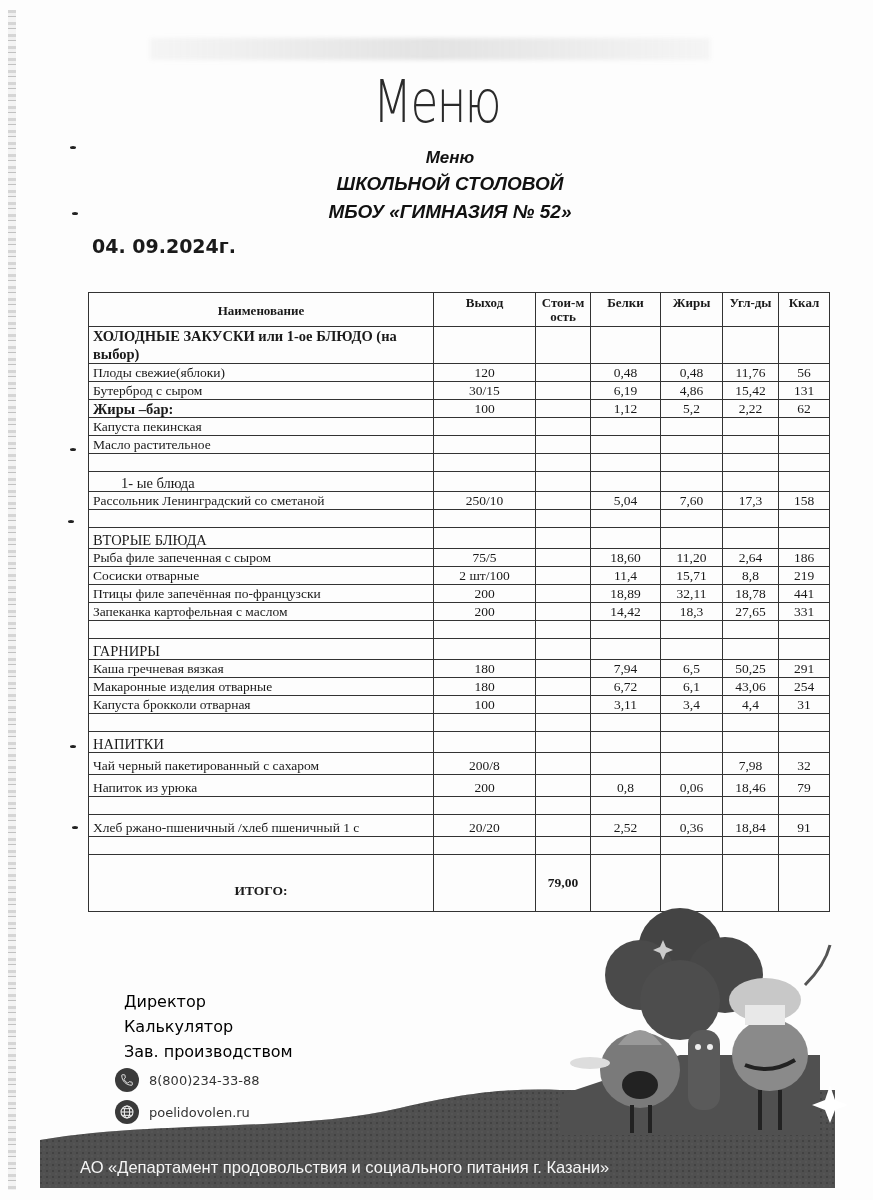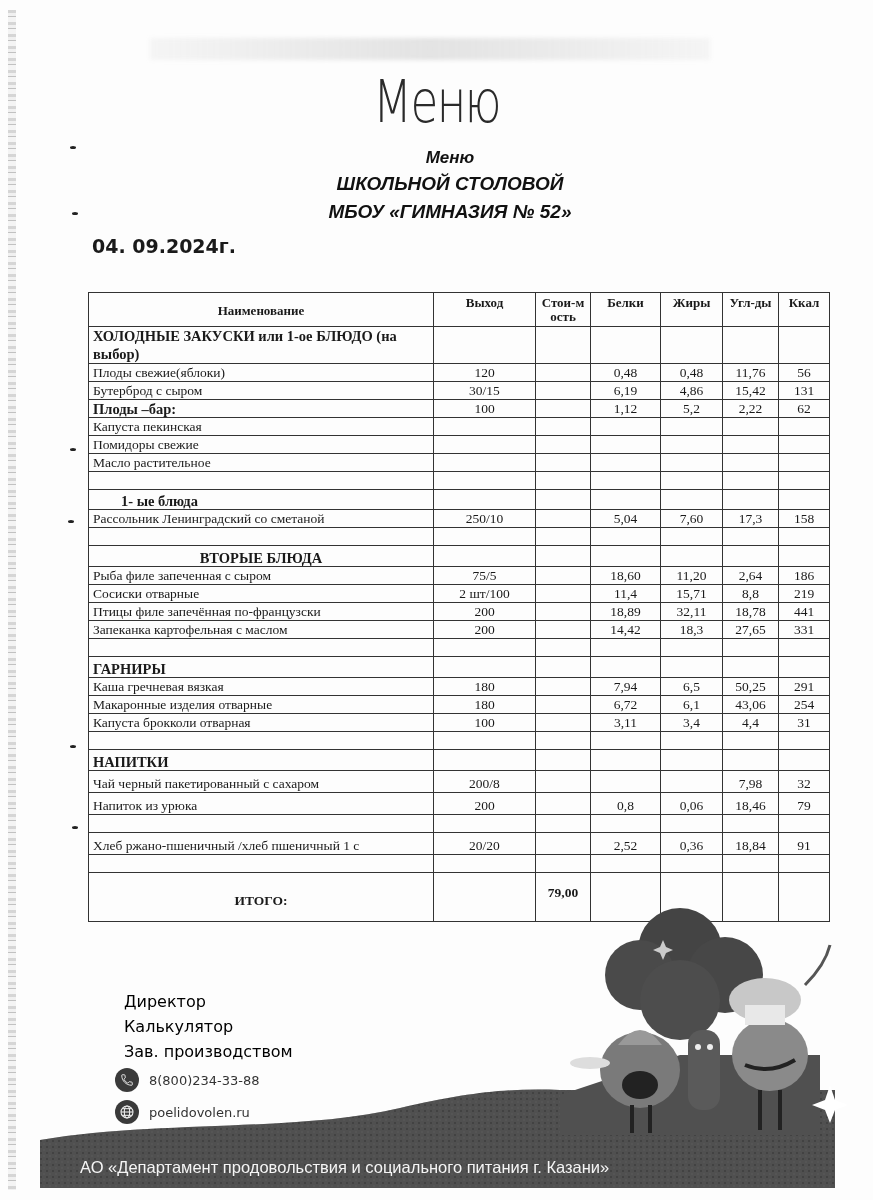--- a/index.html
+++ b/index.html
@@ -49,27 +49,27 @@
   table.menu td, table.menu th {
     border: 1px solid #333; padding: 0 4px; height: 17px; line-height: 16px;
     vertical-align: bottom; overflow: hidden; white-space: nowrap;
   }
   table.menu th {
     font-weight: bold; font-size: 13px; height: 30px; vertical-align: top; padding-top: 3px;
     white-space: normal; line-height: 14px;
   }
   table.menu th.name { text-align: center; vertical-align: middle; margin-top: 13px; }
   table.menu td.num { text-align: center; }
-  tr.section td.name { font-weight: bold; font-size: 14.5px; margin-top: 12px; }
+  tr.section td.name { font-weight: normal; font-size: 14.5px; margin-top: 12px; }
   tr.section2 td.name { font-weight: bold; font-size: 14.5px; white-space: normal; line-height: 18px; }
   tr.tall td { height: 21px; }
   tr.blank td { height: 17px; }
   tr.total td { height: 36px; }
   tr.total td.name { text-align: center; font-weight: bold; vertical-align: bottom; padding-bottom: 12px; }
-  tr.total td.cost { font-weight: bold; text-align: center; vertical-align: top; padding-top: 12px; }
+  tr.total td.cost { font-weight: bold; text-align: center; vertical-align: top; padding-top: 20px; }
   td.indent { padding-left: 32px !important; font-weight: bold; }
 
   .footer-wave {
     position: absolute; left: 40px; top: 1080px; width: 795px; height: 108px;
   }
   .footer-text {
     position: absolute; left: 0; width: 873px; top: 1158px; text-align: left;
     font-family: "Liberation Sans", sans-serif; font-size: 16.5px; color: #f5f5f5;
     padding-left: 80px; box-sizing: border-box;
   }
@@ -148,47 +148,38 @@
       <tr>
         <td>Бутерброд с сыром</td>
         <td class="num">30/15</td>
         <td class="num"></td>
         <td class="num">6,19</td>
         <td class="num">4,86</td>
         <td class="num">15,42</td>
         <td class="num">131</td>
       </tr>
       <tr>
-        <td style="font-weight: bold; font-size: 14.5px;">Плоды –бар:</td>
+        <td style="font-weight: bold; font-size: 14.5px;">Жиры –бар:</td>
         <td class="num">100</td>
         <td class="num"></td>
         <td class="num">1,12</td>
         <td class="num">5,2</td>
         <td class="num">2,22</td>
         <td class="num">62</td>
       </tr>
       <tr>
         <td>Капуста пекинская</td>
         <td class="num"></td>
         <td class="num"></td>
         <td class="num"></td>
         <td class="num"></td>
         <td class="num"></td>
         <td class="num"></td>
       </tr>
       <tr>
-        <td>Помидоры свежие</td>
-        <td class="num"></td>
-        <td class="num"></td>
-        <td class="num"></td>
-        <td class="num"></td>
-        <td class="num"></td>
-        <td class="num"></td>
-      </tr>
-      <tr>
         <td>Масло растительное</td>
         <td class="num"></td>
         <td class="num"></td>
         <td class="num"></td>
         <td class="num"></td>
         <td class="num"></td>
         <td class="num"></td>
       </tr>
       <tr class="blank">
         <td></td>
@@ -220,21 +211,21 @@
       <tr class="blank">
         <td></td>
         <td></td>
         <td></td>
         <td></td>
         <td></td>
         <td></td>
         <td></td>
       </tr>
       <tr class="section">
-        <td class="name" style="height: 20px; text-align: center;">ВТОРЫЕ БЛЮДА</td>
+        <td class="name" style="height: 20px;">ВТОРЫЕ БЛЮДА</td>
         <td style="height: 20px;"></td>
         <td style="height: 20px;"></td>
         <td style="height: 20px;"></td>
         <td style="height: 20px;"></td>
         <td style="height: 20px;"></td>
         <td style="height: 20px;"></td>
       </tr>
       <tr>
         <td>Рыба филе запеченная с сыром</td>
         <td class="num">75/5</td>

